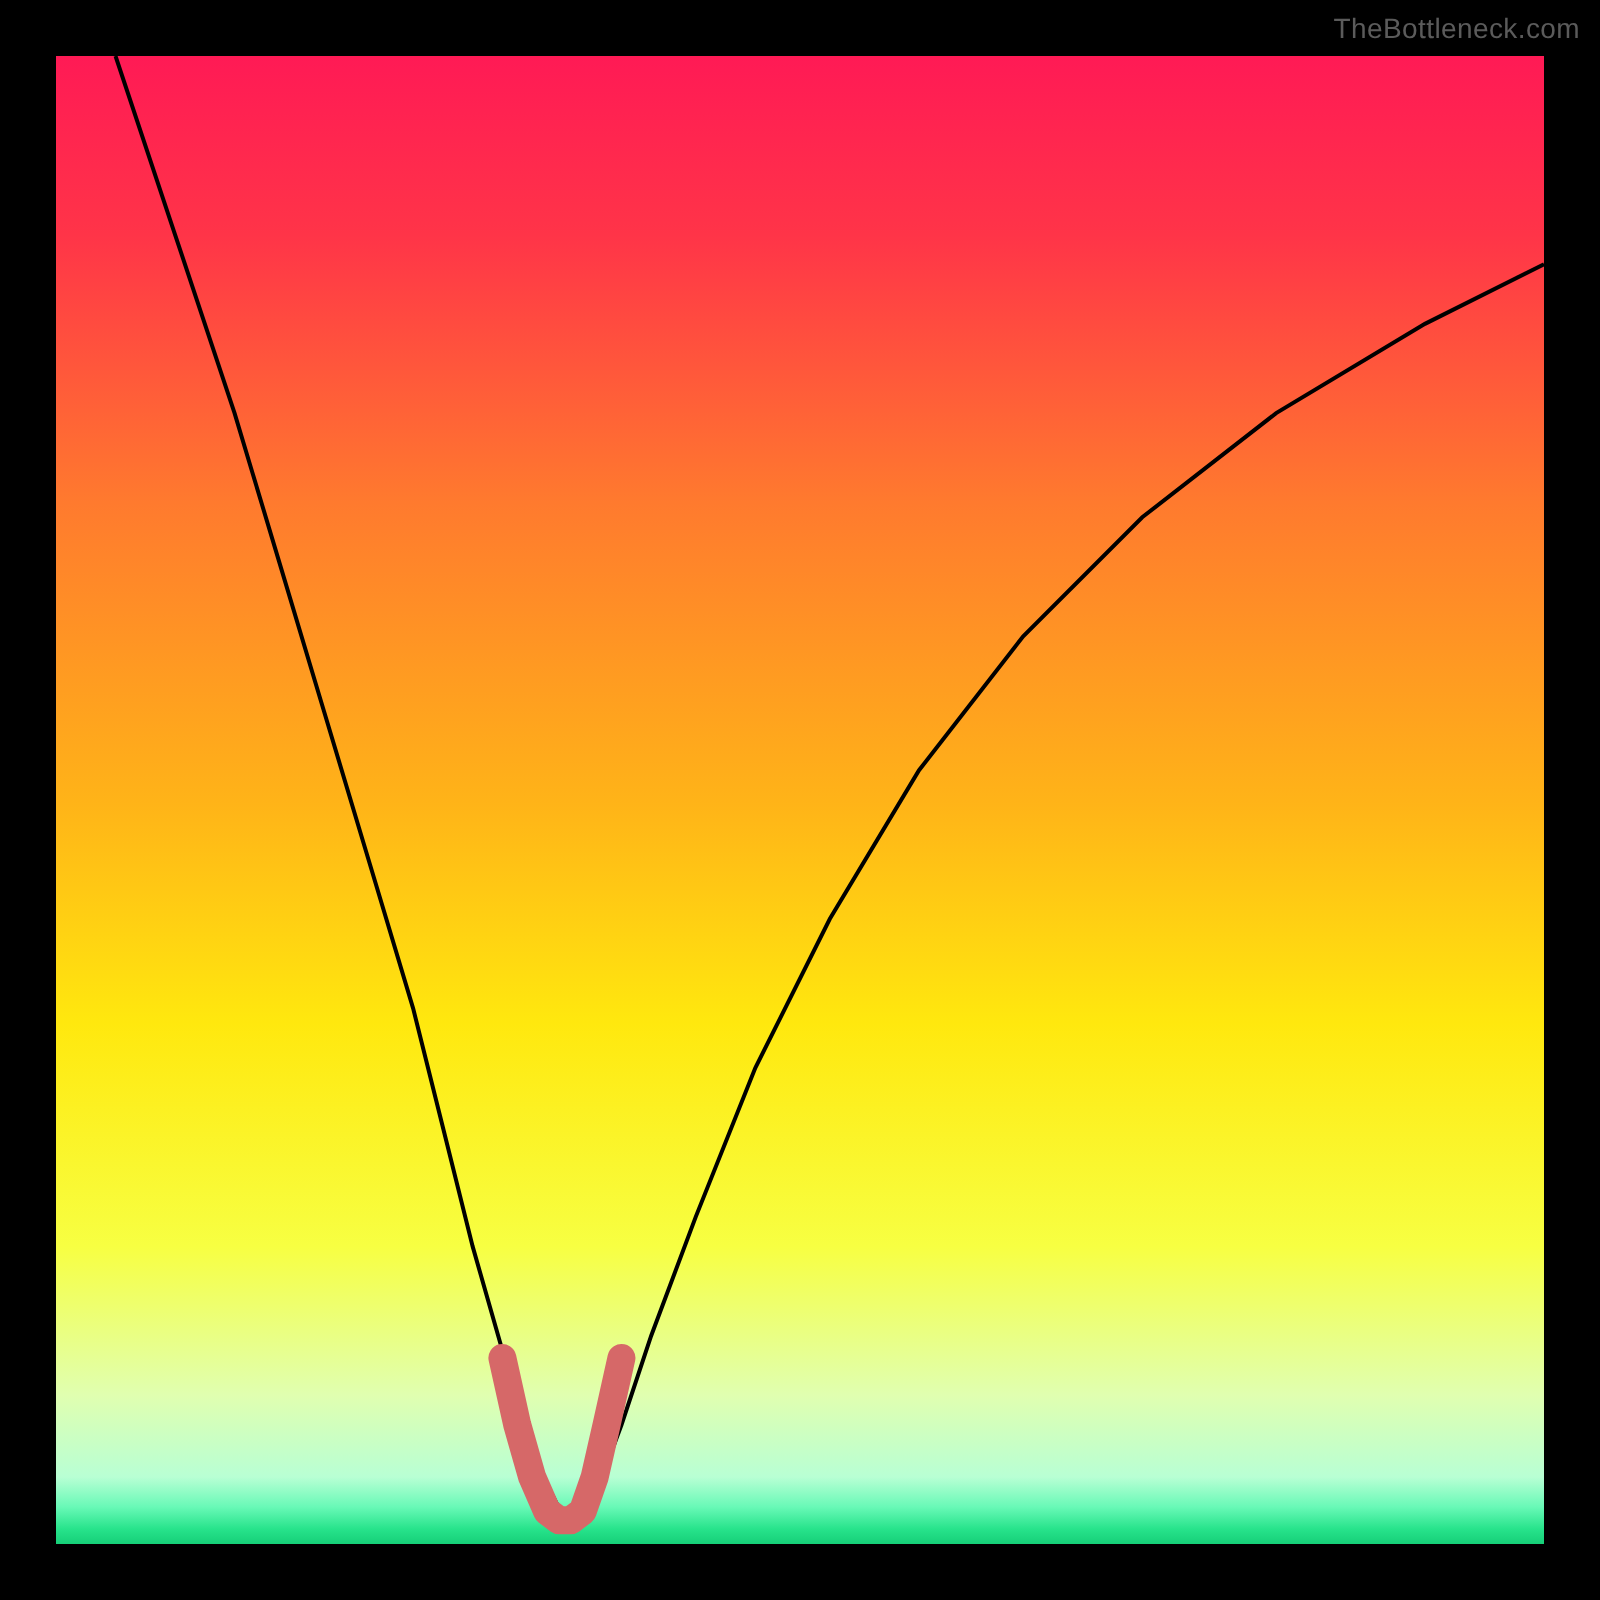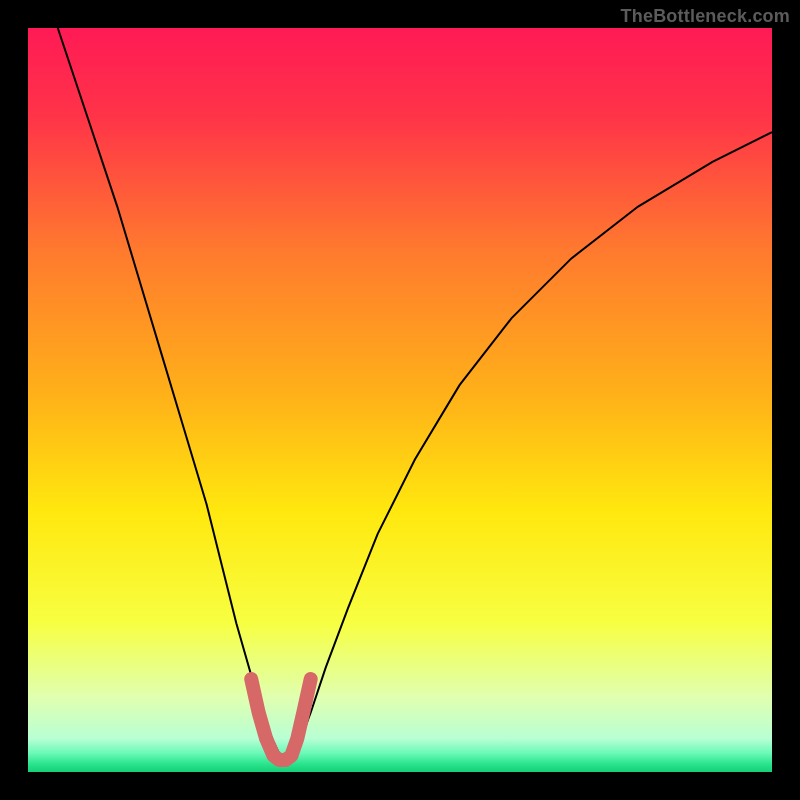--- a/index.html
+++ b/index.html
@@ -16,23 +16,23 @@
     left: 28px;
     top: 28px;
     width: 744px;
     height: 744px;
     box-sizing: border-box;
   }
   .watermark {
     position: absolute;
     top: 6px;
     right: 10px;
-    font-size: 18px;
+    font-size: 14px;
     color: #5b5b5b;
-    font-weight: 700;
+    font-weight: 400;
     letter-spacing: 0.2px;
     z-index: 10;
   }
   svg {
     display: block;
   }
 </style>
 </head>
 <body>
 

